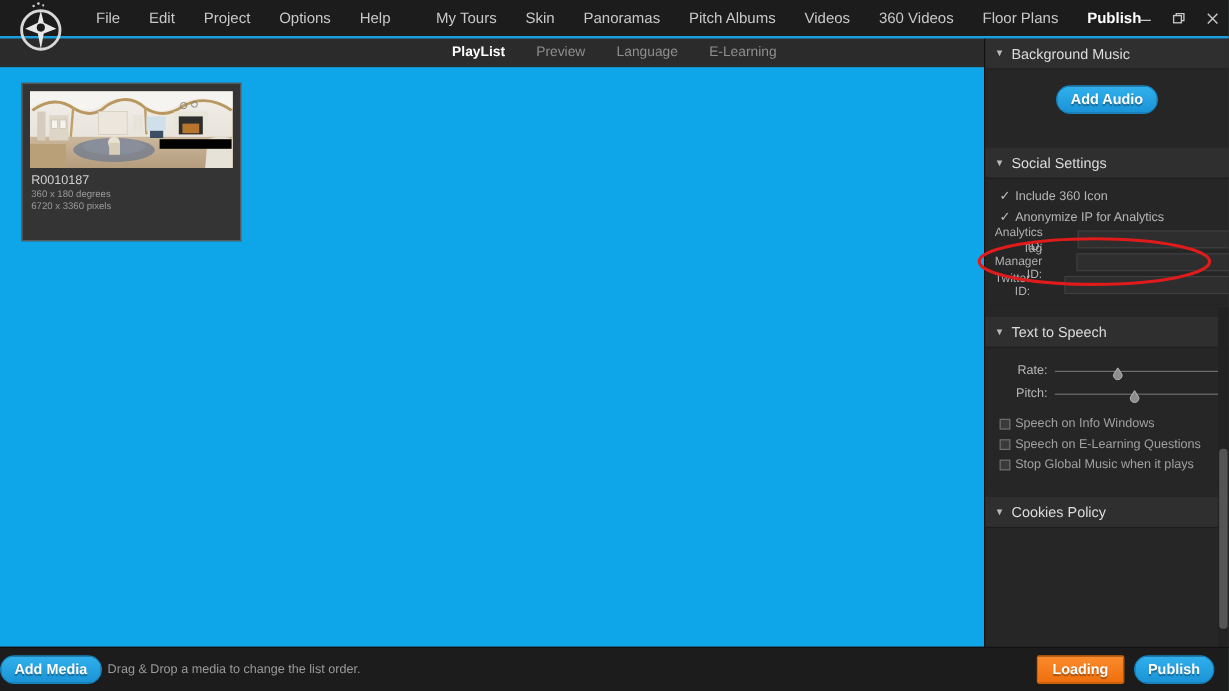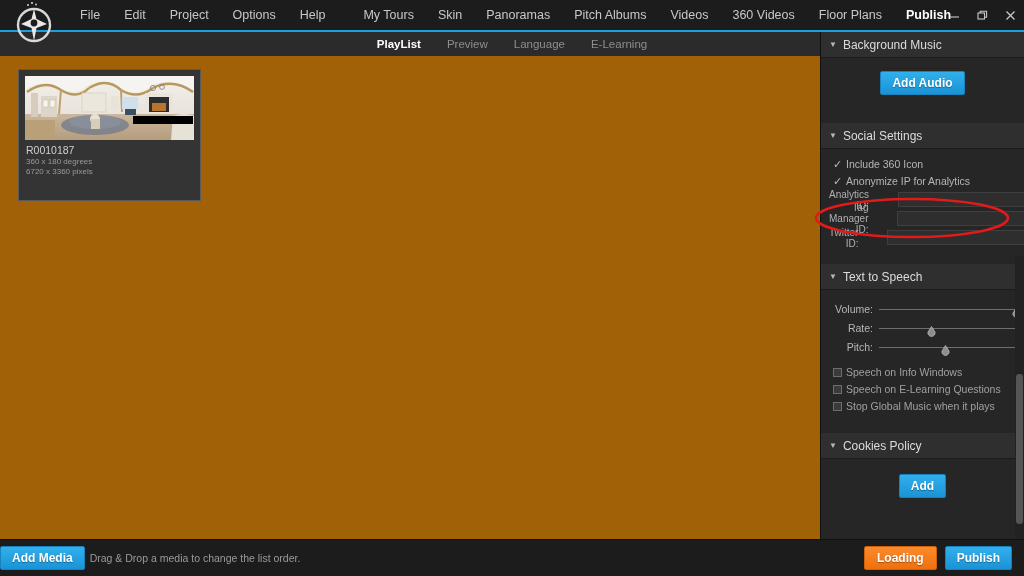--- a/index.html
+++ b/index.html
@@ -44,21 +44,21 @@
     position: absolute; left: 0; top: 32px; width: 1024px; height: 24px;
     background: #2b2b2b;
     display: flex; align-items: center; justify-content: center; text-align: center;
   }
   .subtab { font-size: 11.5px; color: #8e8e8e; padding: 0 13px; line-height: 24px; }
   .subtab.active { color: #ffffff; font-weight: bold; }
 
   
   .canvas {
     position: absolute; left: 0; top: 56px; width: 820px; height: 483px;
-    background: #a16207;
+    background: #0ea5e9;
   }
 
   
   .media-card {
     position: absolute; left: 18px; top: 13px; width: 183px; height: 132px;
     background: #343434; border: 1px solid #5a5a5a;
     padding: 6px 6px 0 6px;
   }
   .media-thumb {
     width: 169px; height: 64px; position: relative; overflow: hidden; background: #b9a78f;
@@ -77,21 +77,21 @@
     height: 26px; background: #2f2f2f; border-bottom: 1px solid #1d1d1d;
     display: flex; align-items: center; padding-left: 8px;
     color: #dcdcdc; font-size: 12px;
   }
   .caret { color: #b8b8b8; font-size: 8px; margin-right: 6px; }
   .sect-body { background: #262626; padding: 6px 8px 8px 8px; }
 
   .btn-blue {
     background: linear-gradient(#31b0ec, #1a93d6);
     border: 1px solid #1782be; color: #fff; font-size: 12px; font-weight: bold;
-    padding: 4px 11px; border-radius: 2px; cursor: pointer;
+    padding: 4px 11px; border-radius: 12px; cursor: pointer;
     text-shadow: 0 1px 1px rgba(0,0,0,.35);
   }
   .center-row { display: flex; justify-content: center; padding: 7px 0 10px 0; }
 
   .chk-row { display: flex; align-items: center; height: 16px; margin: 1px 0 1px 4px; }
   .chk-mark { width: 13px; color: #bdbdbd; font-size: 11px; line-height: 13px; }
   .chk-box {
     width: 9px; height: 9px; border: 1px solid #6d6d6d; background: #3a3a3a;
     margin-right: 4px; display: inline-block;
   }
@@ -299,31 +299,20 @@
       </div>
     </div>
     <div class="sect-divider"></div>
 
     <div class="sect-head">
       <span class="caret">▼</span>
       <span>Text to Speech</span>
     </div>
     <div class="sect-body" style="padding-top:9px;">
       <div class="slider-row">
-        <span class="slider-lbl">Volume:</span>
-        <span class="slider-track">
-          <span class="slider-line"></span>
-          <span class="slider-knob" style="left: 100%;">
-            <svg width="9" height="11" viewBox="0 0 9 11">
-                <path d="M4.5 0.5 L8 6 A3.6 3.6 0 1 1 1 6 Z" fill="#8d8d8d" stroke="#c5c5c5" stroke-width="0.7"></path>
-              </svg>
-          </span>
-        </span>
-      </div>
-      <div class="slider-row">
         <span class="slider-lbl">Rate:</span>
         <span class="slider-track">
           <span class="slider-line"></span>
           <span class="slider-knob" style="left: 38%;">
             <svg width="9" height="11" viewBox="0 0 9 11">
                 <path d="M4.5 0.5 L8 6 A3.6 3.6 0 1 1 1 6 Z" fill="#8d8d8d" stroke="#c5c5c5" stroke-width="0.7"></path>
               </svg>
           </span>
         </span>
       </div>
@@ -352,25 +341,20 @@
         <span class="chk-box"></span>
         <span class="chk-lbl dim">Stop Global Music when it plays</span>
       </div>
     </div>
     <div class="sect-divider"></div>
 
     <div class="sect-head">
       <span class="caret">▼</span>
       <span>Cookies Policy</span>
     </div>
-    <div class="sect-body">
-      <div class="center-row" style="padding-top:9px;">
-        <button class="btn-blue">Add</button>
-      </div>
-    </div>
 
     <div class="vscroll">
       <div class="vscroll-thumb"></div>
     </div>
   </div>
 
   <div class="bottombar">
     <div class="bb-left">
       <button class="btn-blue">Add Media</button>
       <span class="bb-hint">Drag &amp; Drop a media to change the list order.</span>

